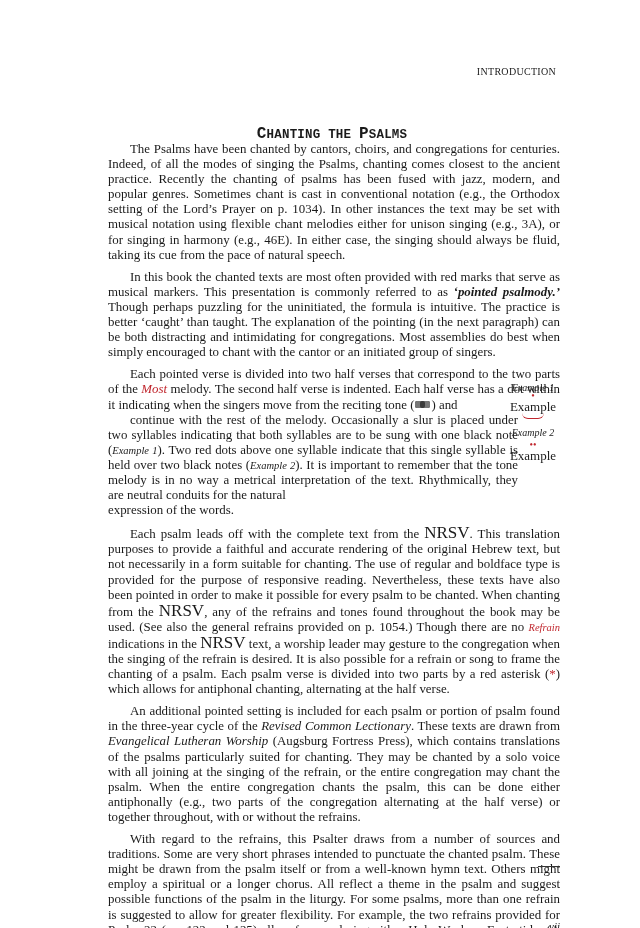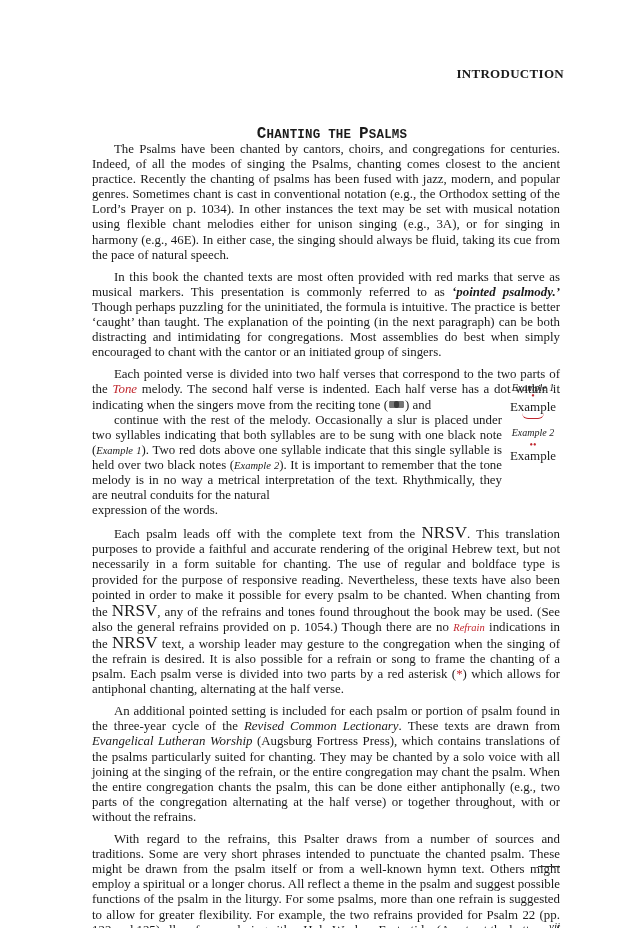--- a/index.html
+++ b/index.html
@@ -2,33 +2,33 @@
 <html><head>
 <meta charset="utf-8">
 <style>
   html, body { margin: 0; padding: 0; background: #ffffff; }
   body {
     width: 640px; height: 928px; position: relative; overflow: hidden;
     font-family: "Liberation Serif", "DejaVu Serif", serif;
     color: #1a1a1a;
   }
   .running-head {
-    position: absolute; top: 66px; right: 76px;
-    font-size: 13px; letter-spacing: 0.3px; font-weight: bold;
+    position: absolute; top: 66px; right: 84px;
+    font-size: 10px; letter-spacing: 0.3px;
   }
   .title {
     position: absolute; top: 113px; left: 0; width: 640px; text-align: center;
     font-size: 16px; font-weight: bold; letter-spacing: 0.2px;
   }
   .title .sc { font-size: 12.5px; }
   .body-text {
     position: absolute; top: 142px; left: 92px; width: 468px;
     font-size: 12.9px; line-height: 15.1px; text-align: justify;
   }
-  .body-text p { margin: 0 0 7px 0; text-indent: 22px; }
+  .body-text p { margin: 0 0 7px 16px; text-indent: 22px; }
   .red { color: #c0262d; }
   .sc { font-variant: small-caps; font-size: 17px; }
   .small-it { font-style: italic; font-size: 10.5px; }
   .tone-glyph {
     display: inline-block; width: 15px; height: 7px; vertical-align: 1px;
     background: #3a3a3a; border-radius: 2px; margin: 0 1px;
     box-shadow: inset 5px 0 0 #777, inset -5px 0 0 #777;
   }
   .p3 { position: relative; }
   .p3 .narrow { display: block; width: 410px; }
@@ -58,21 +58,21 @@
 
 <h1 class="title" style="margin:12px;font-family:Liberation Mono, monospace;">
   <span>C</span><span class="sc">HANTING THE </span><span>P</span><span class="sc">SALMS</span>
 </h1>
 
 <div class="body-text">
   <p>The Psalms have been chanted by cantors, choirs, and congregations for centuries. Indeed, of all the modes of singing the Psalms, chanting comes closest to the ancient practice. Recently the chanting of psalms has been fused with jazz, modern, and popular genres. Sometimes chant is cast in conventional notation (e.g., the Orthodox setting of the Lord’s Prayer on p. 1034). In other instances the text may be set with musical notation using flexible chant melodies either for unison singing (e.g., 3A), or for singing in harmony (e.g., 46E). In either case, the singing should always be fluid, taking its cue from the pace of natural speech.</p>
 
   <p><span>In this book the chanted texts are most often provided with red marks that serve as musical markers. This presentation is commonly referred to as </span><b><i>‘pointed psalmody.’</i></b><span> Though perhaps puzzling for the uninitiated, the formula is intuitive. The practice is better ‘caught’ than taught. The explanation of the pointing (in the next paragraph) can be both distracting and intimidating for congregations. Most assemblies do best when simply encouraged to chant with the cantor or an initiated group of singers.</span></p>
 
-  <p class="p3"><span>Each pointed verse is divided into two half verses that correspond to the two parts of the </span><i class="red">Tone</i><span> melody. The second half verse is indented. Each half verse has a dot within it indicating when the singers move from the reciting tone (</span><span class="tone-glyph"></span><span>) and</span>
+  <p class="p3"><span>Each pointed verse is divided into two half verses that correspond to the two parts of the </span><i class="red">Most</i><span> melody. The second half verse is indented. Each half verse has a dot within it indicating when the singers move from the reciting tone (</span><span class="tone-glyph"></span><span>) and</span>
     <span class="narrow"><span>continue with the rest of the melody. Occasionally a slur is placed under two syllables indicating that both syllables are to be sung with one black note (</span><span class="small-it">Example 1</span><span>). Two red dots above one syllable indicate that this single syllable is held over two black notes (</span><span class="small-it">Example 2</span><span>). It is important to remember that the tone melody is in no way a metrical interpretation of the text. Rhythmically, they are neutral conduits for the natural</span></span>
     <span>expression of the words.</span></p>
 
   <p><span>Each psalm leads off with the complete text from the </span><span class="sc">NRSV</span><span>. This translation purposes to provide a faithful and accurate rendering of the original Hebrew text, but not necessarily in a form suitable for chanting. The use of regular and boldface type is provided for the purpose of responsive reading. Nevertheless, these texts have also been pointed in order to make it possible for every psalm to be chanted. When chanting from the </span><span class="sc">NRSV</span><span>, any of the refrains and tones found throughout the book may be used. (See also the general refrains provided on p. 1054.) Though there are no </span><span class="small-it red">Refrain</span><span> indications in the </span><span class="sc">NRSV</span><span> text, a worship leader may gesture to the congregation when the singing of the refrain is desired. It is also possible for a refrain or song to frame the chanting of a psalm. Each psalm verse is divided into two parts by a red asterisk (</span><span class="red">*</span><span>) which allows for antiphonal chanting, alternating at the half verse.</span></p>
 
   <p><span>An additional pointed setting is included for each psalm or portion of psalm found in the three-year cycle of the </span><i>Revised Common Lectionary</i><span>. These texts are drawn from </span><i>Evangelical Lutheran Worship</i><span> (Augsburg Fortress Press), which contains translations of the psalms particularly suited for chanting. They may be chanted by a solo voice with all joining at the singing of the refrain, or the entire congregation may chant the psalm. When the entire congregation chants the psalm, this can be done either antiphonally (e.g., two parts of the congregation alternating at the half verse) or together throughout, with or without the refrains.</span></p>
 
   <p>With regard to the refrains, this Psalter draws from a number of sources and traditions. Some are very short phrases intended to punctuate the chanted psalm. These might be drawn from the psalm itself or from a well-known hymn text. Others might employ a spiritual or a longer chorus. All reflect a theme in the psalm and suggest possible functions of the psalm in the liturgy. For some psalms, more than one refrain is suggested to allow for greater flexibility. For example, the two refrains provided for Psalm 22 (pp. 122 and 125) allow for use during either Holy Week or Eastertide. (A note at the bottom of the page indicates the lectionary use of the</p>
 </div>
 

